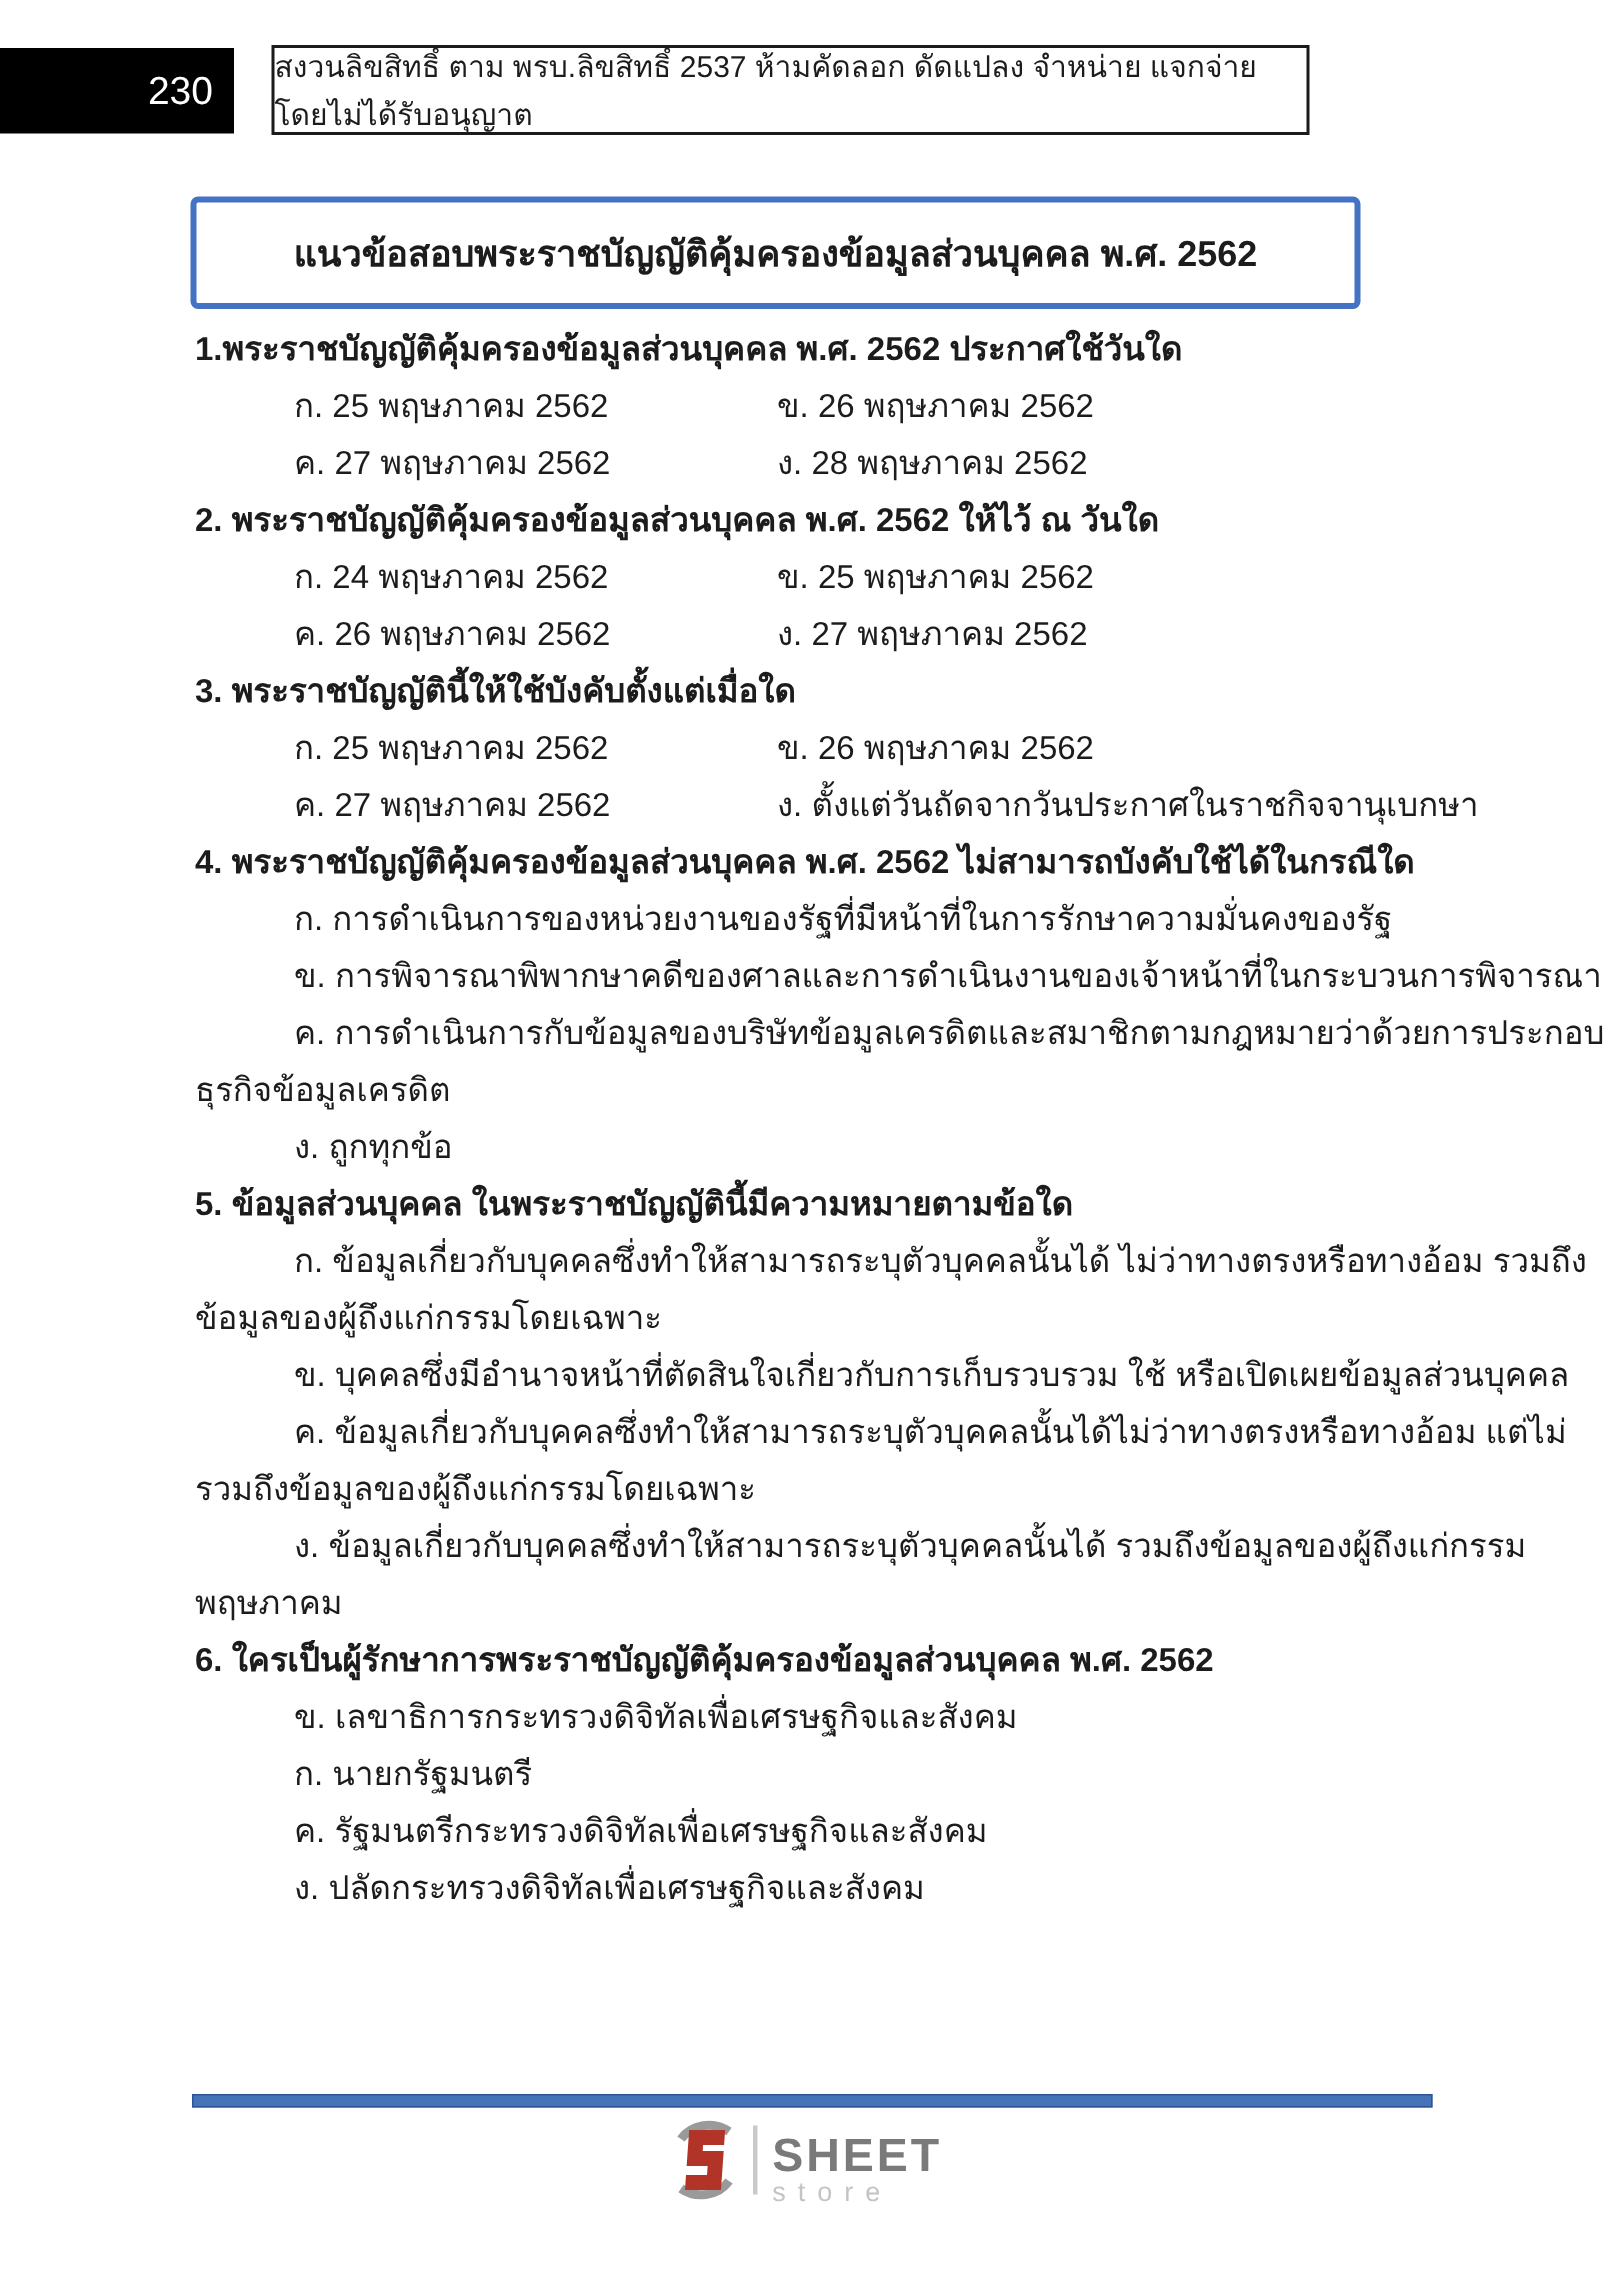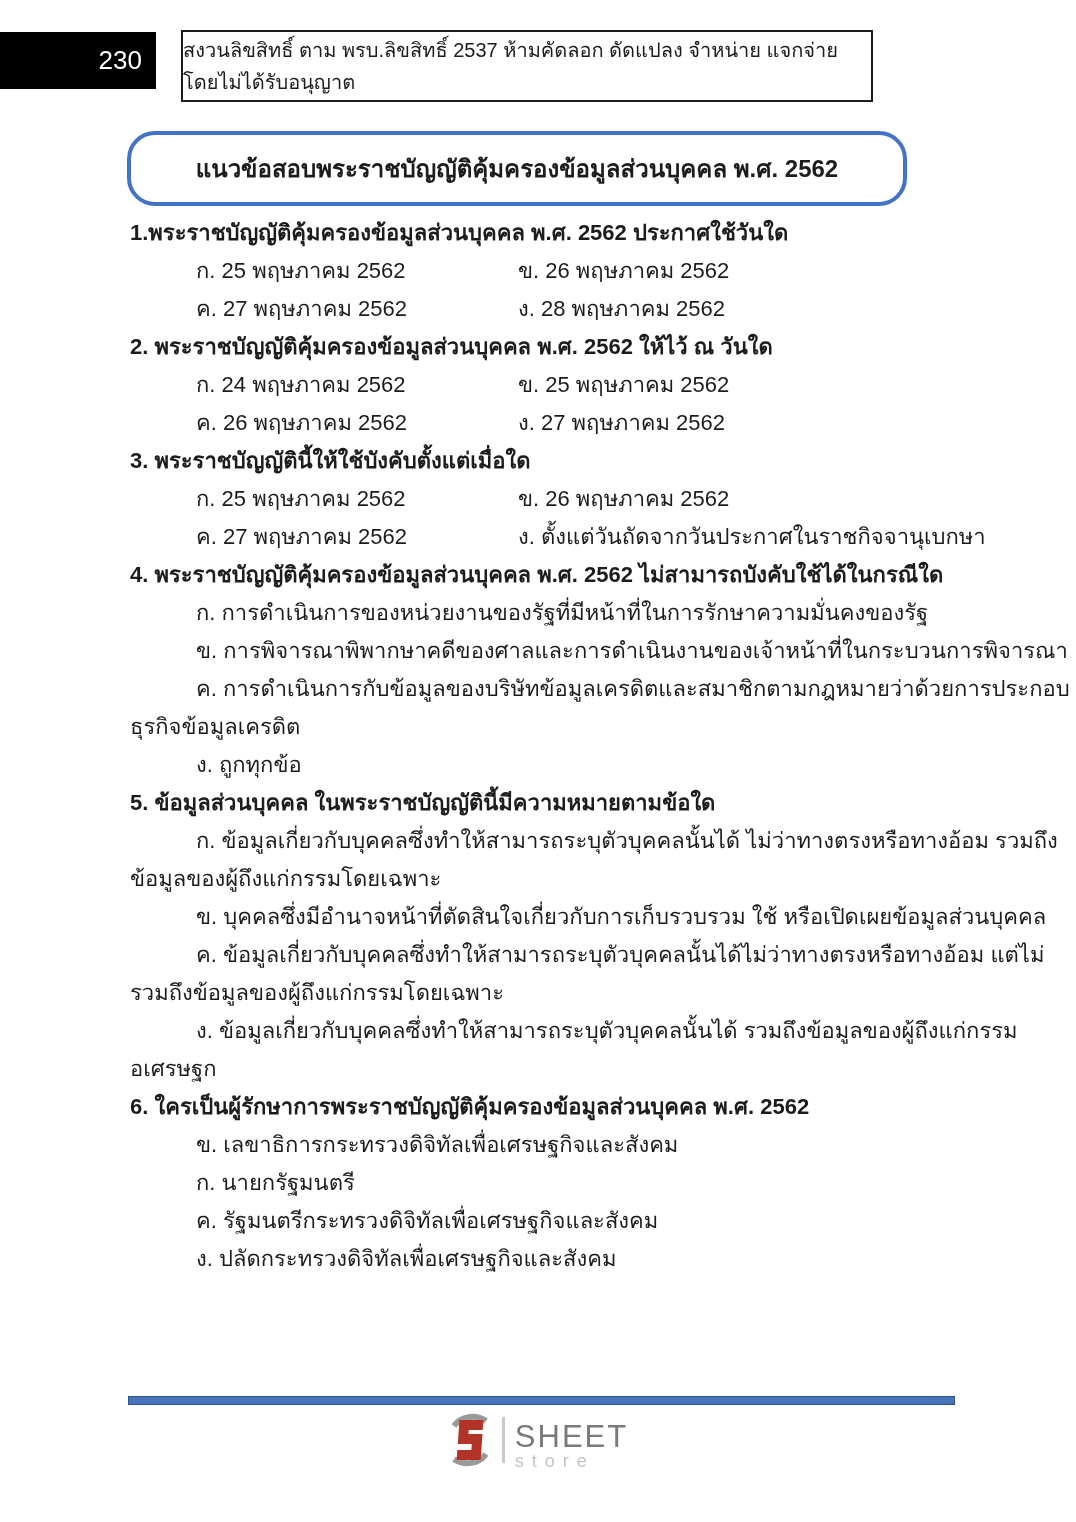--- a/index.html
+++ b/index.html
@@ -19,33 +19,33 @@
     width: 156px; height: 57px;
     background: #000000;
     color: #ffffff;
     display: flex; align-items: center; justify-content: flex-end;
     padding-right: 14px; box-sizing: border-box;
     font-size: 26px;
   }
   .copyright-box {
     position: absolute;
     left: 181px; top: 30px;
-    width: 692px; height: 72px;
+    width: 692px; height: 60px;
     border: 2px solid #1b1b1b;
     box-sizing: border-box;
     display: flex; align-items: center; justify-content: center;
     font-size: 20px;
     background: #ffffff;
   }
   .title-box {
     position: absolute;
     left: 127px; top: 131px;
     width: 780px; height: 75px;
     border: 4px solid #4472c4;
-    border-radius: 28px;
+    border-radius: 5px;
     box-sizing: border-box;
     display: flex; align-items: center; justify-content: center;
     font-size: 24px; font-weight: bold;
     background: #ffffff;
   }
   .content {
     position: absolute;
     left: 130px; top: 214px;
     width: 824px;
   }
@@ -72,21 +72,21 @@
     width: 1076px;
     display: flex; align-items: center; justify-content: center;
     gap: 10px;
   }
   .logo-divider {
     width: 3px; height: 46px;
     background: #c9c9c9;
   }
   .logo-textcol { display: flex; flex-direction: column; }
   .logo-sheet {
-    font-size: 31px; font-weight: normal;
+    font-size: 31px; font-weight: bold;
     color: #7a7a7a; letter-spacing: 2px; line-height: 32px; margin-top: 11px;
   }
   .logo-store {
     font-size: 18px; color: #c4c4c4;
     letter-spacing: 8px; line-height: 16px;
   }
 </style>
 </head>
 <body>
 
@@ -143,21 +143,21 @@
     <div class="line">ธุรกิจข้อมูลเครดิต</div>
     <div class="line ind">ง.  ถูกทุกข้อ</div>
 
     <div class="line q">5. ข้อมูลส่วนบุคคล ในพระราชบัญญัตินี้มีความหมายตามข้อใด</div>
     <div class="line ind">ก. ข้อมูลเกี่ยวกับบุคคลซึ่งทำให้สามารถระบุตัวบุคคลนั้นได้ ไม่ว่าทางตรงหรือทางอ้อม รวมถึง</div>
     <div class="line">ข้อมูลของผู้ถึงแก่กรรมโดยเฉพาะ</div>
     <div class="line ind">ข. บุคคลซึ่งมีอำนาจหน้าที่ตัดสินใจเกี่ยวกับการเก็บรวบรวม ใช้ หรือเปิดเผยข้อมูลส่วนบุคคล</div>
     <div class="line ind">ค. ข้อมูลเกี่ยวกับบุคคลซึ่งทำให้สามารถระบุตัวบุคคลนั้นได้ไม่ว่าทางตรงหรือทางอ้อม แต่ไม่</div>
     <div class="line">รวมถึงข้อมูลของผู้ถึงแก่กรรมโดยเฉพาะ</div>
     <div class="line ind">ง.  ข้อมูลเกี่ยวกับบุคคลซึ่งทำให้สามารถระบุตัวบุคคลนั้นได้  รวมถึงข้อมูลของผู้ถึงแก่กรรม</div>
-    <div class="line">อเศรษฐก</div>
+    <div class="line">พฤษภาคม</div>
 
     <div class="line q">6. ใครเป็นผู้รักษาการพระราชบัญญัติคุ้มครองข้อมูลส่วนบุคคล พ.ศ. 2562</div>
     <div class="line ind">ข.  เลขาธิการกระทรวงดิจิทัลเพื่อเศรษฐกิจและสังคม</div>
     <div class="line ind">ก.  นายกรัฐมนตรี</div>
     <div class="line ind">ค. รัฐมนตรีกระทรวงดิจิทัลเพื่อเศรษฐกิจและสังคม</div>
     <div class="line ind">ง. ปลัดกระทรวงดิจิทัลเพื่อเศรษฐกิจและสังคม</div>
 
   </div>
 
   <div class="footer-rule"></div>

